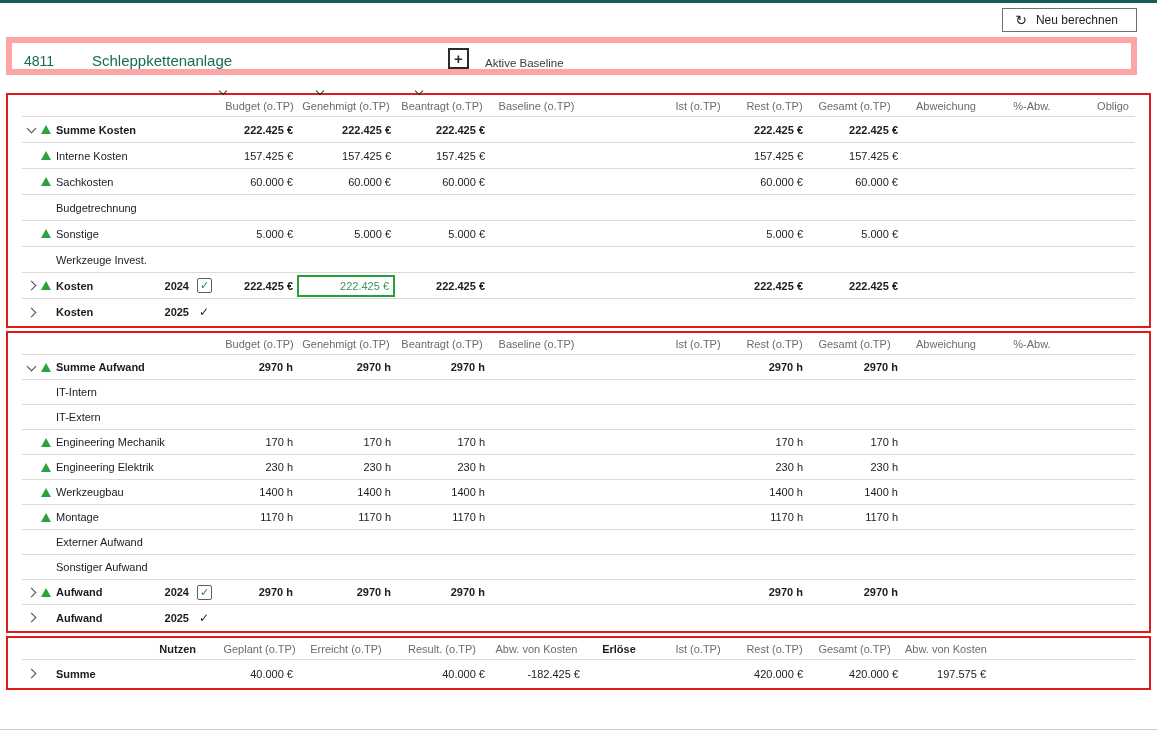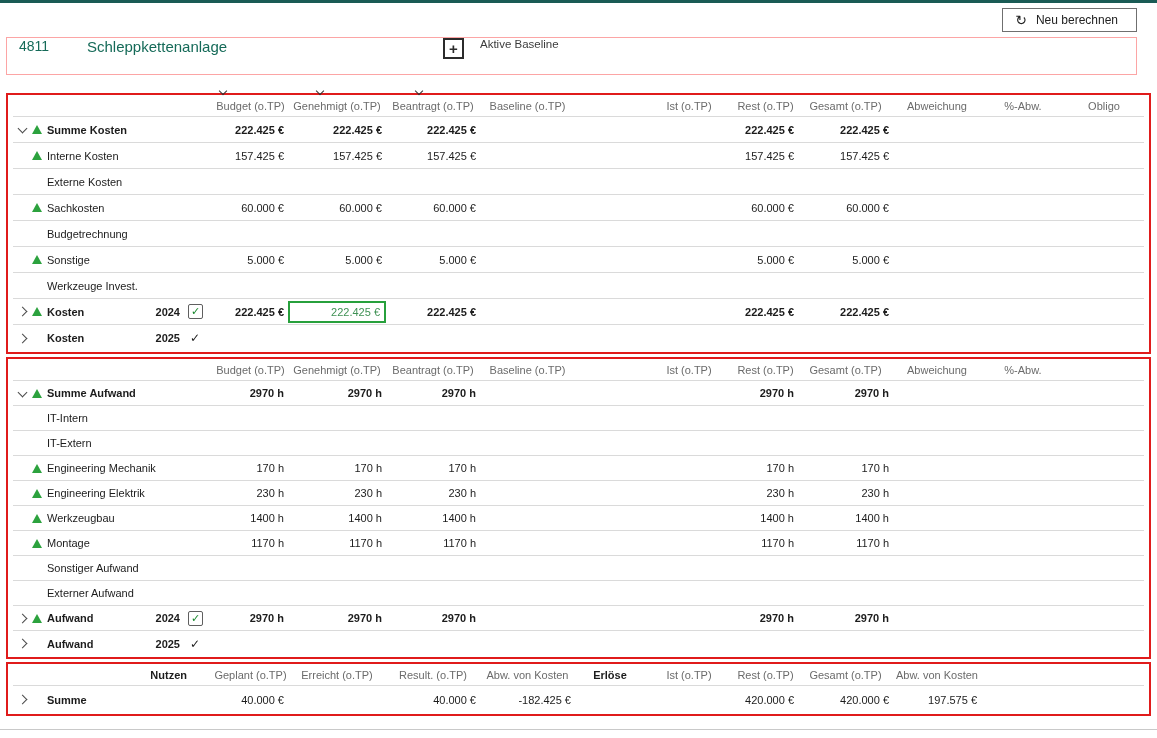--- a/index.html
+++ b/index.html
@@ -2,30 +2,30 @@
 <html><head>
 <meta charset="utf-8">
 <style>
   *{box-sizing:border-box;margin:0;padding:0}
   html,body{width:1157px;height:738px}
   body{background:#fff;font-family:"Liberation Sans","DejaVu Sans",sans-serif;font-size:11px;color:#1c1c1c;position:relative;overflow:hidden}
   .topbar{height:3px;background:#1a5b55}
   .toolbar-row{display:flex;justify-content:flex-end;padding:5px 20px 0 0}
   .btn-recalc{display:flex;align-items:center;gap:9px;border:1px solid #6f6f6f;background:#fff;padding:4px 18px 4px 12px;font-family:inherit;font-size:12px;color:#222;cursor:pointer}
   .btn-recalc .icon{font-size:14px;line-height:1}
-  .header-box{margin:5px 20px 9px 6px;border:1px solid #fca5a5;height:38px;display:flex;align-items:flex-start;background:#fff}
+  .header-box{margin:5px 20px 9px 6px;border:6px solid #fca5a5;height:38px;display:flex;align-items:flex-end;background:#fff}
   .proj-id{color:#156a58;font-size:14px;margin-left:12px;width:68px}
   .proj-name{color:#156a58;font-size:15px;width:356px;white-space:nowrap;overflow:hidden}
   .plus-btn{width:21px;height:21px;border:2px solid #2b2b2b;display:flex;align-items:center;justify-content:center;font-size:15px;font-weight:bold;color:#2b2b2b;cursor:pointer;flex:none;line-height:1}
   .calc-info{display:grid;grid-template-columns:212px 64px 44px;margin-left:10px;row-gap:2px;color:#3c3c3c;font-size:11px;white-space:nowrap}
   .baseline-label{margin-left:16px;color:#3c3c3c;font-size:11.5px;white-space:nowrap}
   .pins{position:relative;height:9px;margin:0 6px}
   .pins .pin{position:absolute;top:0}
   .pin-chev{width:6px;height:6px;border-right:1.5px solid #333;border-bottom:1.5px solid #333;display:inline-block;transform:rotate(45deg)}
-  .section{margin:0 6px;border:2px solid #e01b1b;background:#fff;padding:1px 5px}
+  .section{margin:0 6px;border:2px solid #e01b1b;background:#fff;padding:1px 14px}
   .section+.section{margin-top:3px}
   .r{display:grid;grid-template-columns:14px 20px 96px 42px 28px 75px 98px 94px 95px 70px 88px 65px 95px 88px 84px 78px;height:26px;border-bottom:1px solid #dadada;align-items:stretch}
   .section .r:last-child{border-bottom:none}
   .r>div{grid-row:1;display:flex;align-items:center;min-width:0}
   .r.hdr{height:21px;color:#6b6b6b}
   .sec2 .r{height:25px}
   .sec2 .r.hdr{height:21px}
   .sec3 .r{height:27px}
   .sec3 .r.hdr{height:21px}
   .vc{justify-content:flex-end;padding-right:4px;white-space:nowrap}
@@ -108,23 +108,20 @@
         <span class="tri"></span>
       </div>
     <div class="lc g3">Interne Kosten</div>
     <div class="vc g6">157.425 €</div>
     <div class="vc g7">157.425 €</div>
     <div class="vc g8">157.425 €</div>
     <div class="vc g12">157.425 €</div>
     <div class="vc g13">157.425 €</div>
   </div>
 
-  <div class="r">
-    <div class="lc g3">Externe Kosten</div>
-  </div>
 
   <div class="r">
     <div class="g2">
         <span class="tri"></span>
       </div>
     <div class="lc g3">Sachkosten</div>
     <div class="vc g6">60.000 €</div>
     <div class="vc g7">60.000 €</div>
     <div class="vc g8">60.000 €</div>
     <div class="vc g12">60.000 €</div>
@@ -262,25 +259,25 @@
       </div>
     <div class="lc g3">Montage</div>
     <div class="vc g6">1170 h</div>
     <div class="vc g7">1170 h</div>
     <div class="vc g8">1170 h</div>
     <div class="vc g12">1170 h</div>
     <div class="vc g13">1170 h</div>
   </div>
 
   <div class="r">
+    <div class="lc g3">Externer Aufwand</div>
+  </div>
+
+  <div class="r">
     <div class="lc g3">Sonstiger Aufwand</div>
-  </div>
-
-  <div class="r">
-    <div class="lc g3">Externer Aufwand</div>
   </div>
 
   <div class="r b">
     <div class="g1 ck">
         <span class="chev right"></span>
       </div>
     <div class="g2">
         <span class="tri"></span>
       </div>
     <div class="lc g3">Aufwand</div>

